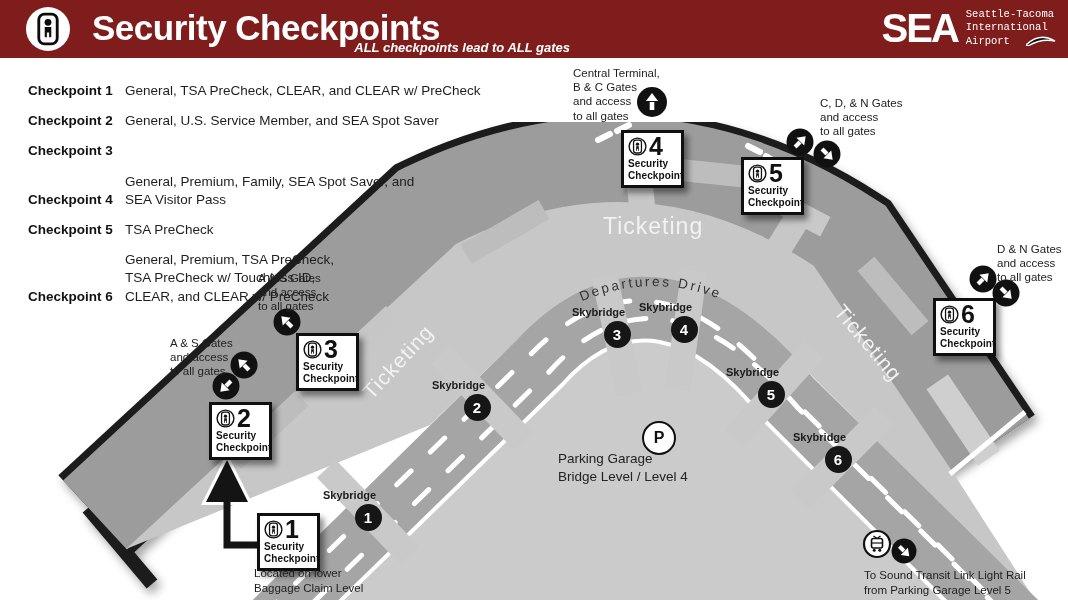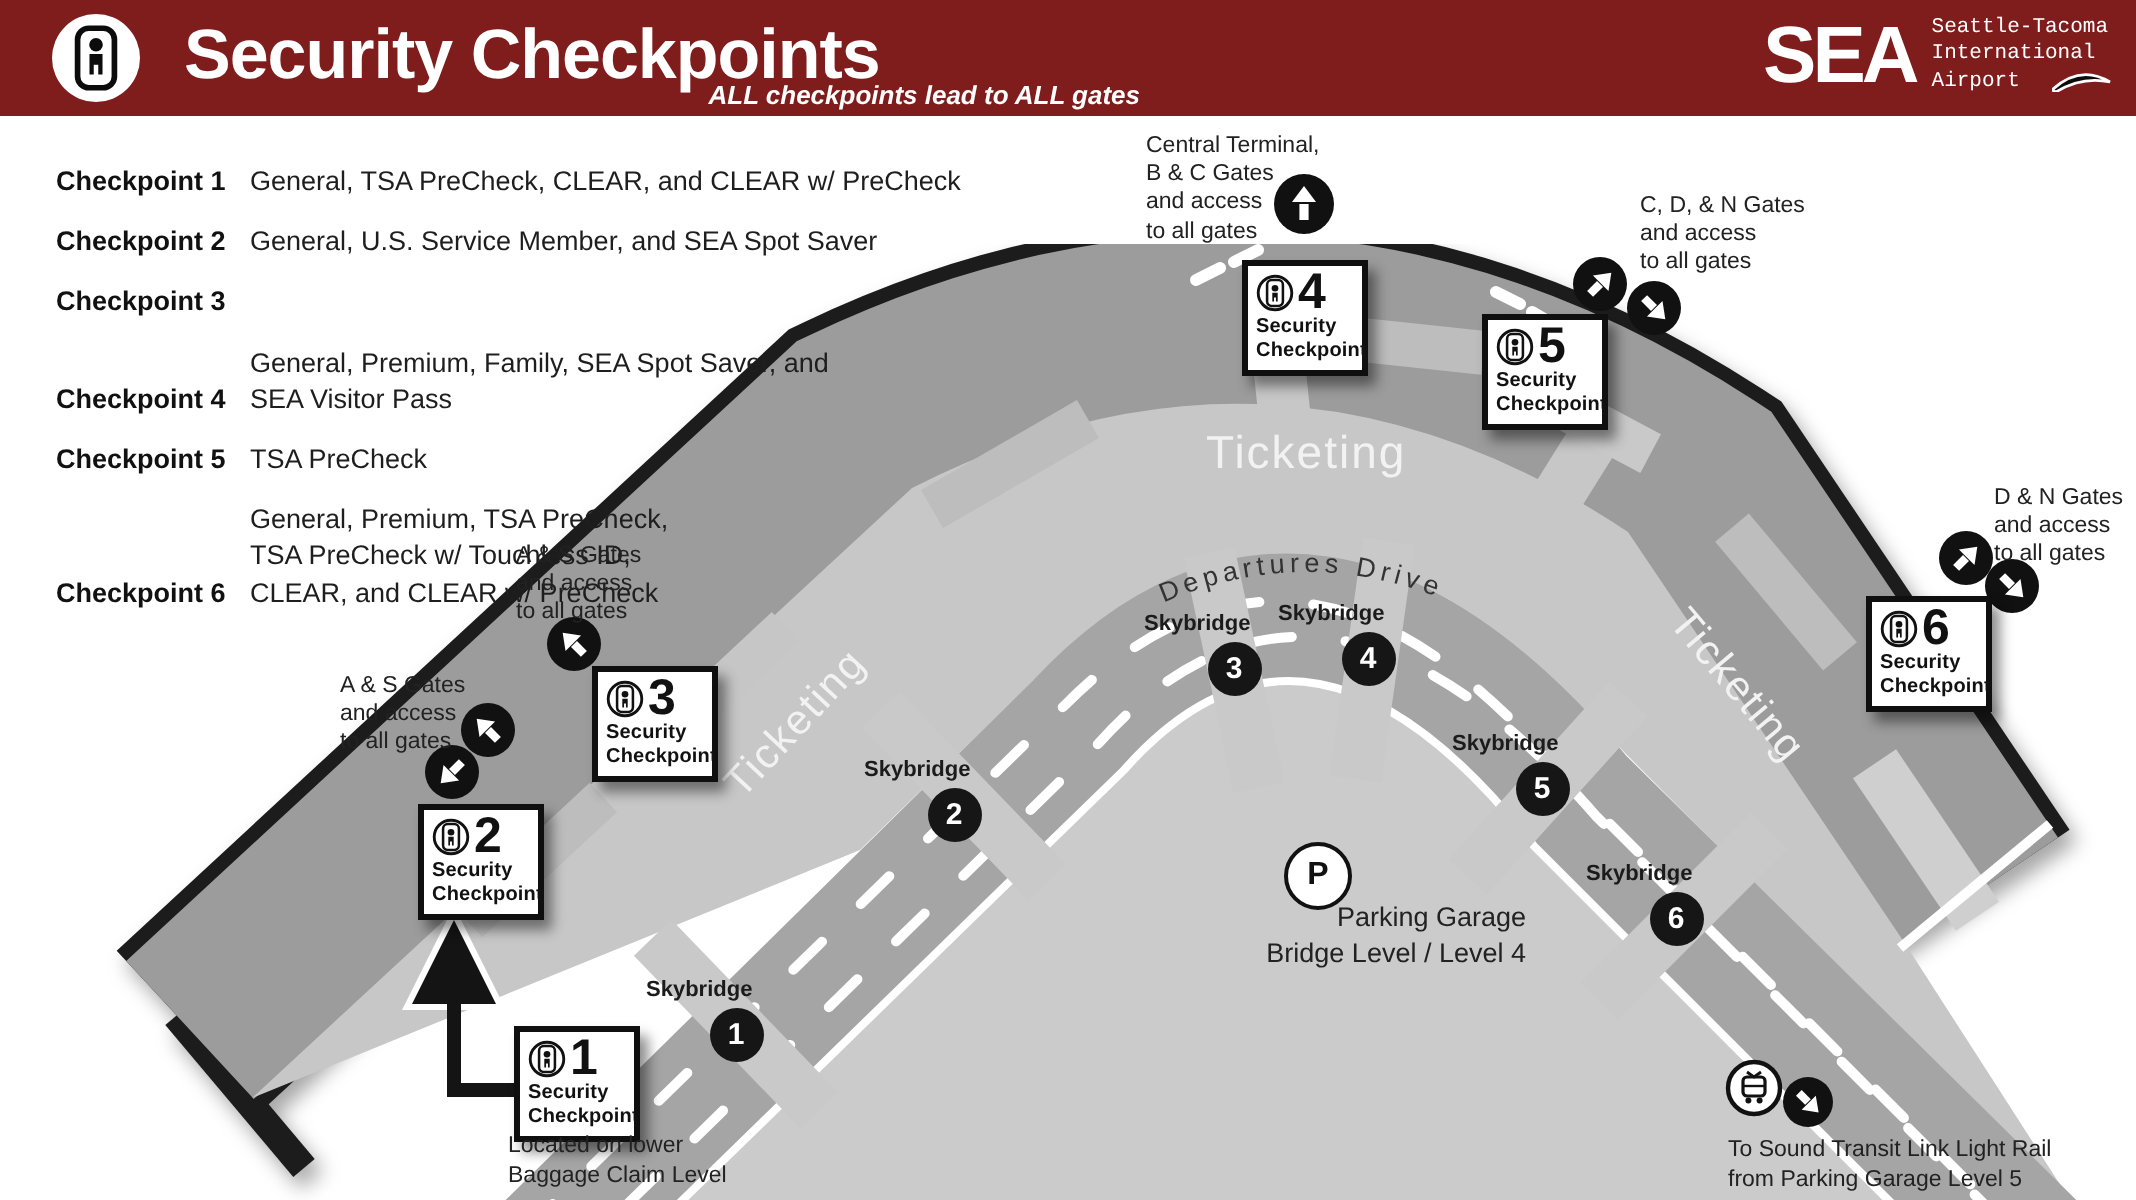--- a/index.html
+++ b/index.html
@@ -33,21 +33,21 @@
   
   .cpbox{width:50px;background:#fff;border:3px solid #0f0f0f;padding:2px 3px 3px 4px;
          box-shadow:4px 5px 6px rgba(0,0,0,0.45);}
   .cp-top{display:flex;align-items:center;gap:2px;}
   .cp-num{font-size:25px;font-weight:800;color:#111;line-height:0.9;}
   .cp-cap{font-size:10px;font-weight:700;line-height:1.2;color:#111;letter-spacing:0.1px;}
   
   #parking-circle{left:642px;top:421px;width:30px;height:30px;border-radius:50%;background:#fff;
                   border:2.5px solid #111;display:flex;align-items:center;justify-content:center;
                   font-size:16px;font-weight:800;color:#111;}
-  #parking-caption{left:558px;top:450px;width:205px;text-align:right;font-size:13.5px;line-height:17.5px;color:#222;}
+  #parking-caption{left:558px;top:450px;width:205px;text-align:left;font-size:13.5px;line-height:17.5px;color:#222;}
   
   .note{font-size:11.5px;line-height:14.5px;color:#222;}
 </style>
 </head>
 <body>
 
 <svg class="abs" style="left:0;top:0" width="1068" height="600" viewBox="0 0 1068 600">
   <defs>
     <filter id="soft" x="-10%" y="-10%" width="125%" height="125%">
       <feDropShadow dx="4" dy="6" stdDeviation="5" flood-opacity="0.35"></feDropShadow>

